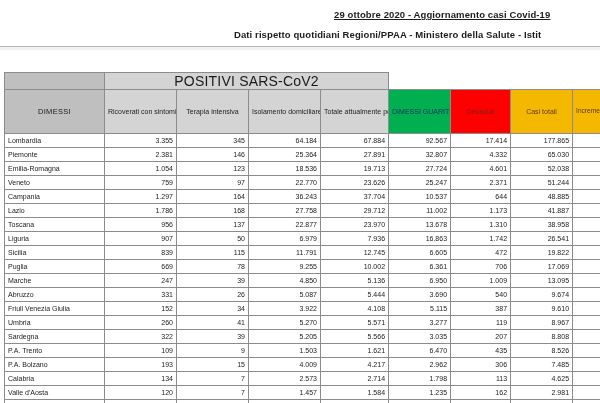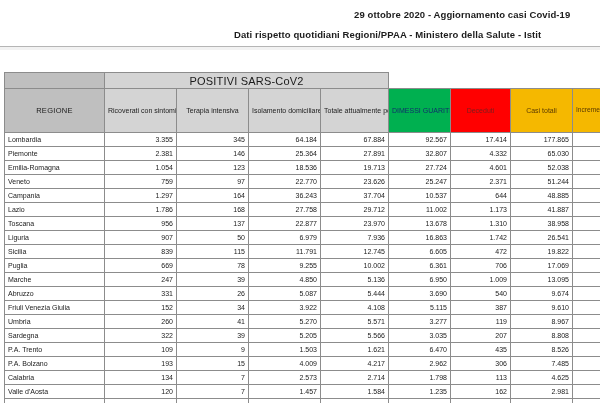--- a/index.html
+++ b/index.html
@@ -25,21 +25,21 @@
     overflow: hidden;
   }
   .header-line {
     position: absolute;
     white-space: nowrap;
     font-size: 9.5px;
     font-weight: bold;
     color: #1c1c1c;
     letter-spacing: 0.1px;
   }
-  .header-line-1 { top: 9px;  left: 354px; }
+  .header-line-1 { top: 9px;  left: 334px; text-decoration: underline; }
   .header-line-2 { top: 29px; left: 234px; }
 
   .header-rule {
     position: absolute;
     left: 0; right: 0;
     top: 46px;
     height: 3px;
     border-top: 1px solid #b5b5b5;
     border-bottom: 1px solid #d9d9d9;
     background: #f2f2f2;
@@ -81,21 +81,21 @@
   col.c-dim   { width: 62px; }
   col.c-dec   { width: 60px; }
   col.c-cas   { width: 62px; }
   col.c-inc   { width: 66px; }
 
   
   .th-group {
     background: #d4d4d4;
     text-align: center;
     font-weight: bold;
-    font-size: 11px;
+    font-size: 14px;
     height: 15px;
     letter-spacing: 0.2px;
   }
   .th-blank-left { background: #bfbfbf; border-bottom: none !important; }
   .th-region {
     background: #bfbfbf;
     text-align: center;
     font-weight: bold;
     font-size: 7.5px;
     vertical-align: middle;
@@ -159,21 +159,21 @@
     <thead>
       <tr>
         <td class="th-blank-left"></td>
         <td class="th-group" colspan="4">POSITIVI SARS-CoV2</td>
         <td style="border:none;background:#fff"></td>
         <td style="border:none;background:#fff"></td>
         <td style="border:none;background:#fff"></td>
         <td style="border:none;background:#fff"></td>
       </tr>
       <tr>
-        <td class="th-region">REGIONE</td>
+        <td class="th-region">DIMESSI</td>
         <td class="th-sub">Ricoverati con sintomi</td>
         <td class="th-sub">Terapia intensiva</td>
         <td class="th-sub">Isolamento domiciliare</td>
         <td class="th-sub">Totale attualmente positivi</td>
         <td class="th-green">DIMESSI GUARITI</td>
         <td class="th-red">Deceduti</td>
         <td class="th-amber">Casi totali</td>
         <td class="th-amber-2">Incremento casi totali (rispetto al giorno precedente)</td>
       </tr>
     </thead>

